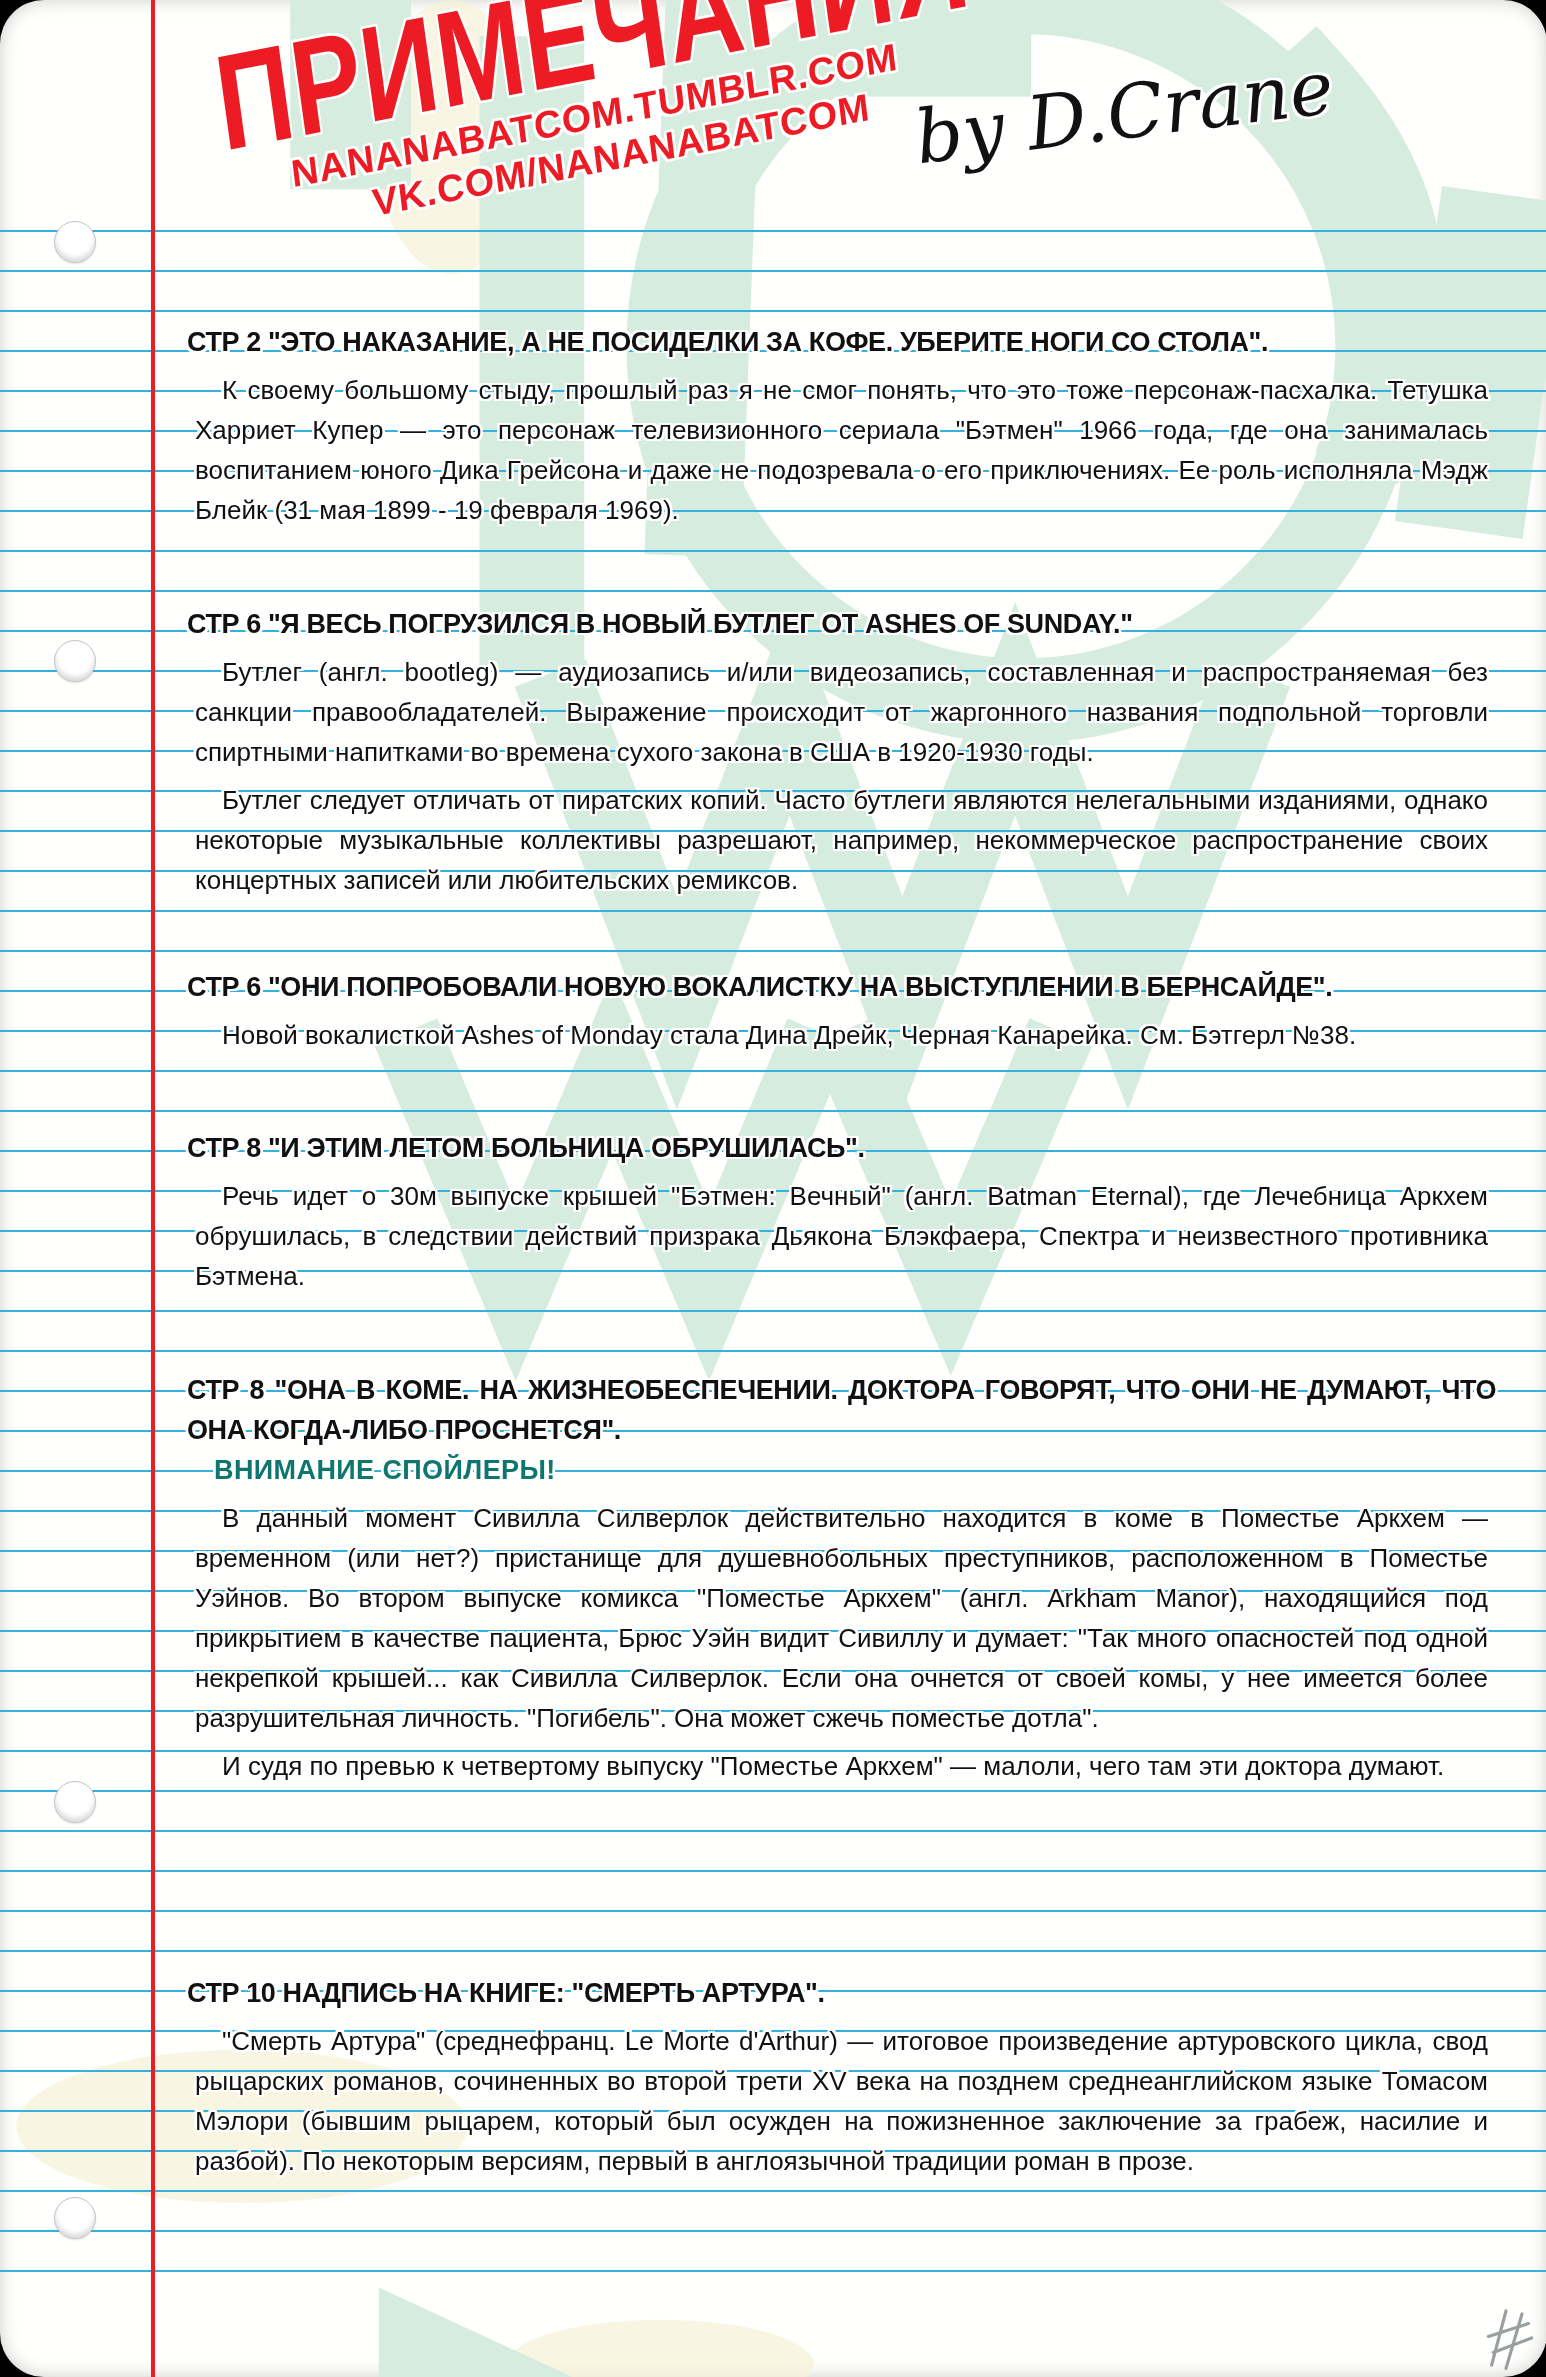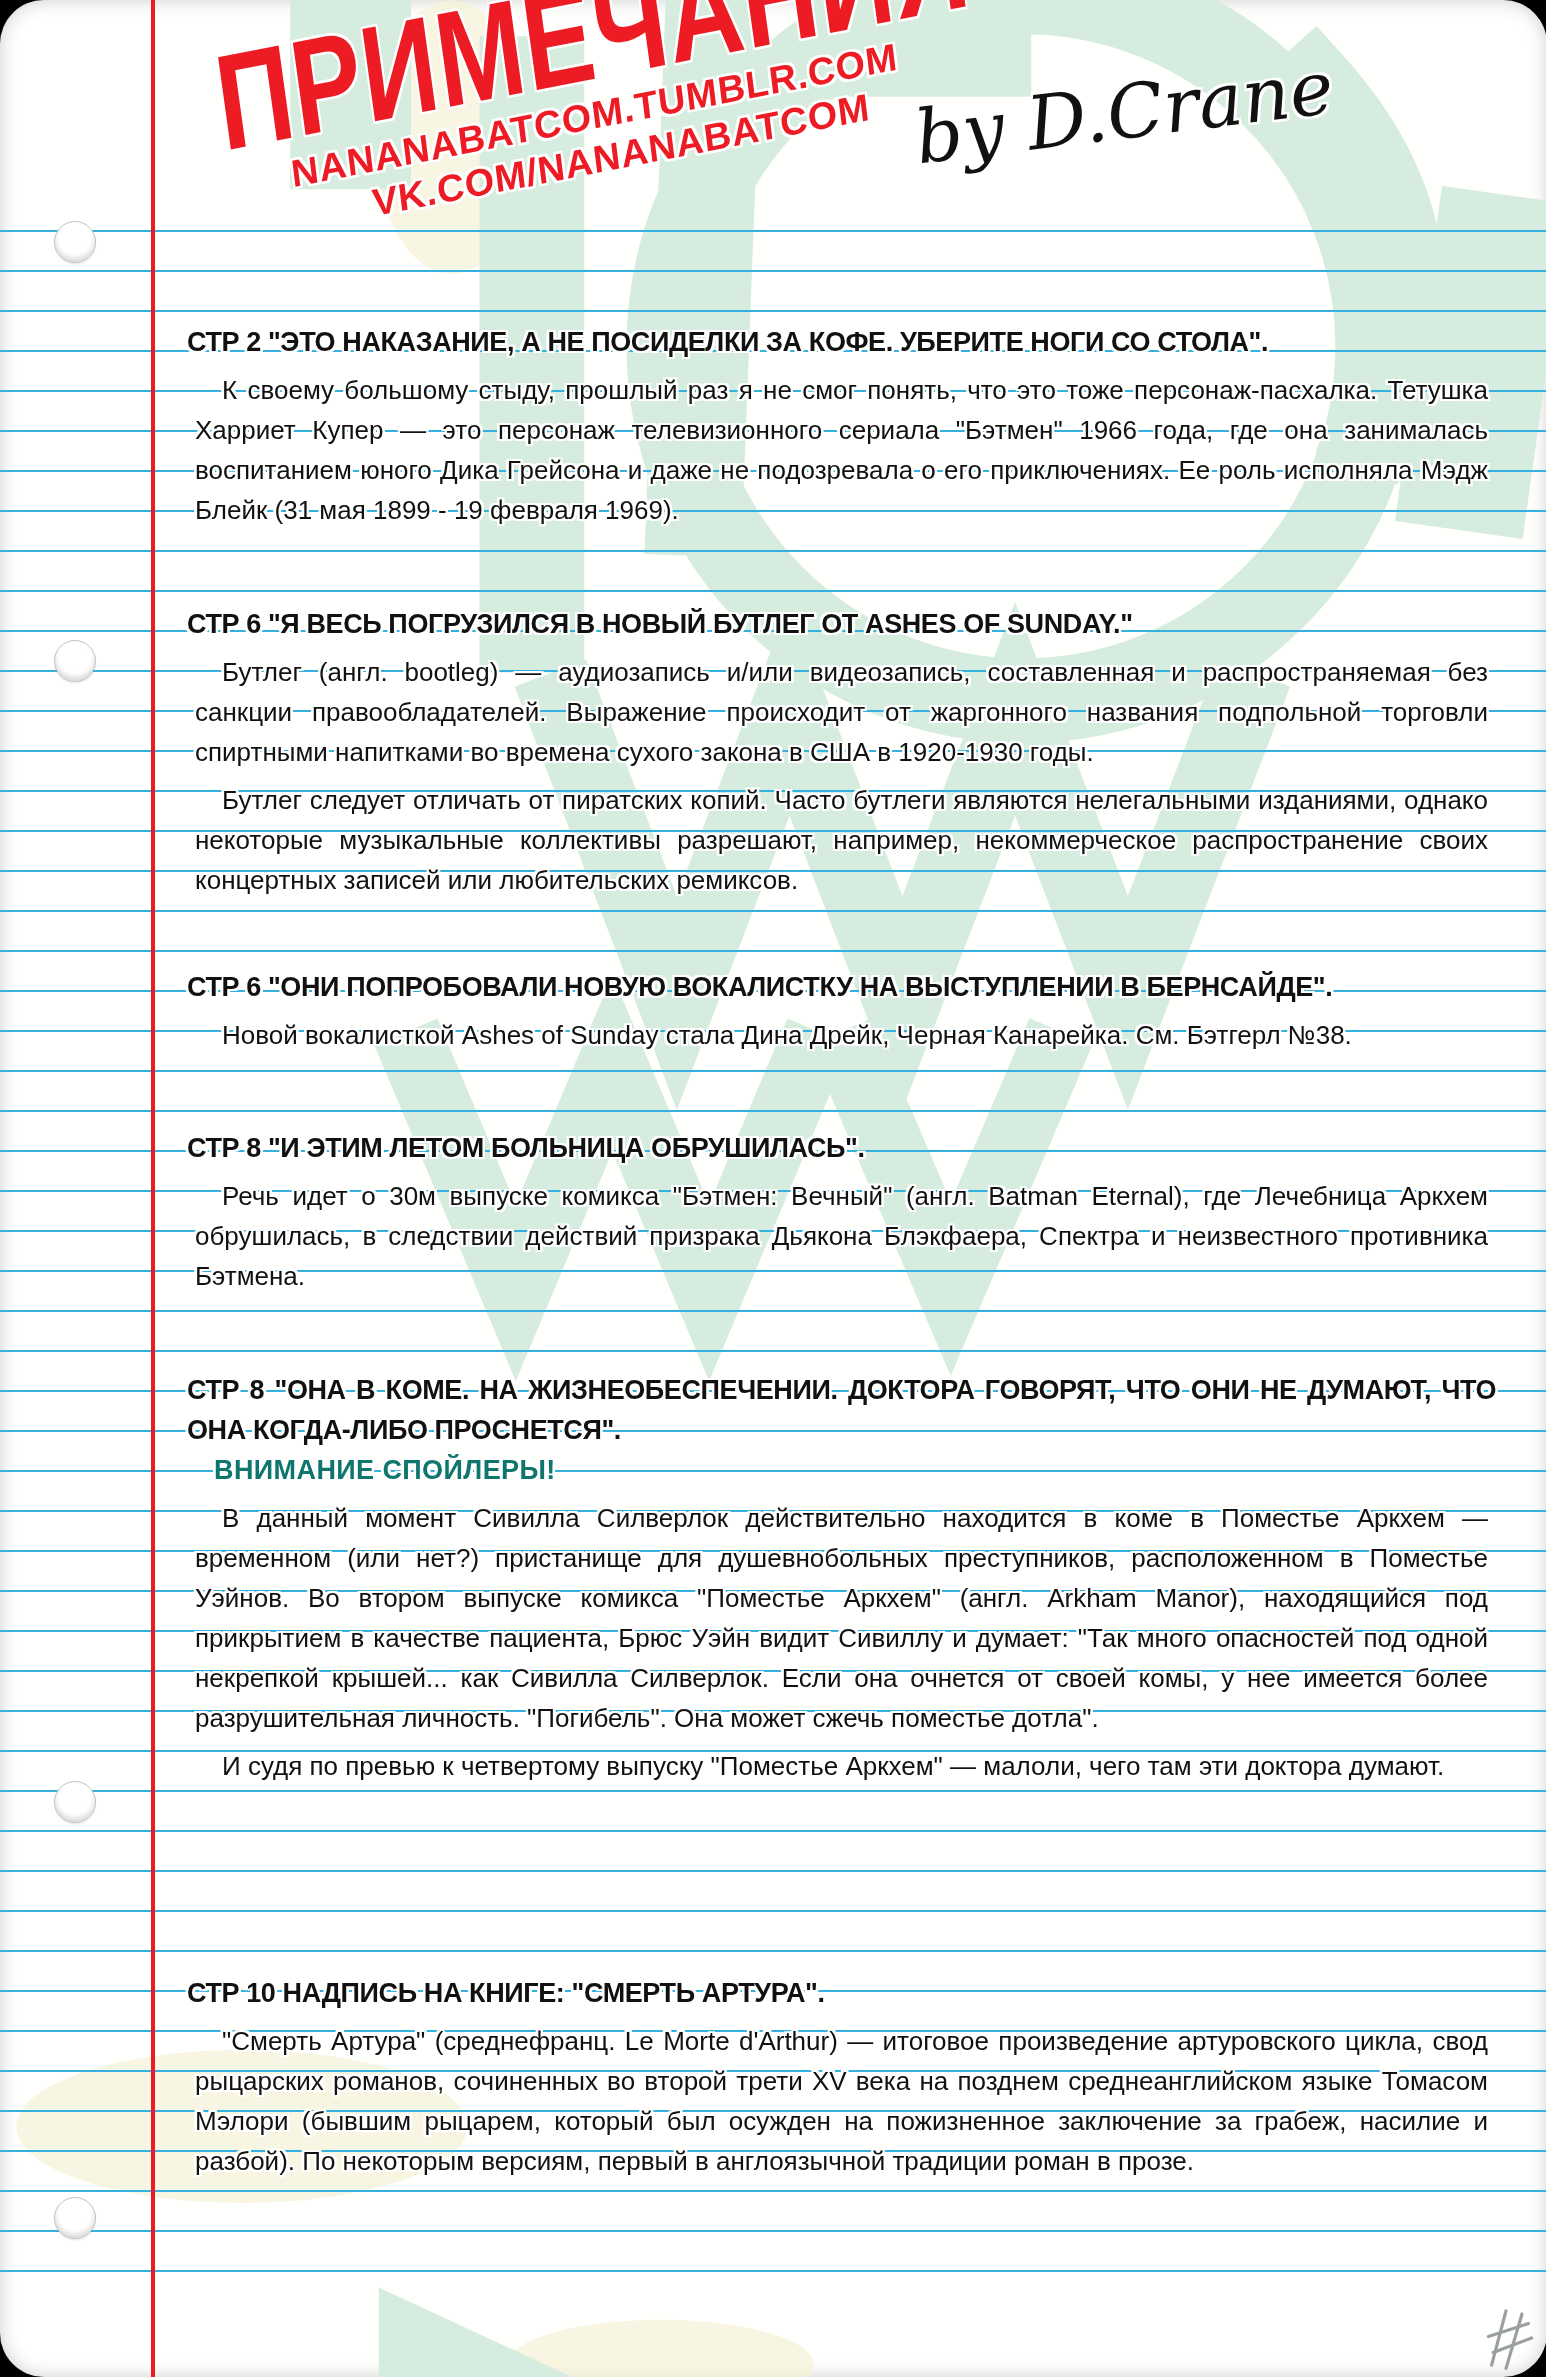--- a/index.html
+++ b/index.html
@@ -117,26 +117,26 @@
   </section>
 
   <section class="note" style="top:604px">
     <h2 class="note-title halo">СТР 6 "Я ВЕСЬ ПОГРУЗИЛСЯ В НОВЫЙ БУТЛЕГ ОТ ASHES OF SUNDAY."</h2>
     <p class="para halo">Бутлег (англ. bootleg) — аудиозапись и/или видеозапись, составленная и распространяемая без санкции правообладателей. Выражение происходит от жаргонного названия подпольной торговли спиртными напитками во времена сухого закона в США в 1920-1930 годы.</p>
     <p class="para halo">Бутлег следует отличать от пиратских копий. Часто бутлеги являются нелегальными изданиями, однако некоторые музыкальные коллективы разрешают, например, некоммерческое распространение своих концертных записей или любительских ремиксов.</p>
   </section>
 
   <section class="note" style="top:967px">
     <h2 class="note-title halo">СТР 6 "ОНИ ПОПРОБОВАЛИ НОВУЮ ВОКАЛИСТКУ НА ВЫСТУПЛЕНИИ В БЕРНСАЙДЕ".</h2>
-    <p class="para halo">Новой вокалисткой Ashes of Sunday стала Дина Дрейк, Черная Канарейка. См. Бэтгерл №38.</p>
+    <p class="para halo">Новой вокалисткой Ashes of Monday стала Дина Дрейк, Черная Канарейка. См. Бэтгерл №38.</p>
   </section>
 
   <section class="note" style="top:1128px">
     <h2 class="note-title halo">СТР 8 "И ЭТИМ ЛЕТОМ БОЛЬНИЦА ОБРУШИЛАСЬ".</h2>
-    <p class="para halo">Речь идет о 30м выпуске комикса "Бэтмен: Вечный" (англ. Batman Eternal), где Лечебница Аркхем обрушилась, в следствии действий призрака Дьякона Блэкфаера, Спектра и неизвестного противника Бэтмена.</p>
+    <p class="para halo">Речь идет о 30м выпуске крышей "Бэтмен: Вечный" (англ. Batman Eternal), где Лечебница Аркхем обрушилась, в следствии действий призрака Дьякона Блэкфаера, Спектра и неизвестного противника Бэтмена.</p>
   </section>
 
   <section class="note" style="top:1370px">
     <h2 class="note-title halo">СТР 8 "ОНА В КОМЕ. НА ЖИЗНЕОБЕСПЕЧЕНИИ. ДОКТОРА ГОВОРЯТ, ЧТО ОНИ НЕ ДУМАЮТ, ЧТО ОНА КОГДА-ЛИБО ПРОСНЕТСЯ".</h2>
     <p class="warning halo">ВНИМАНИЕ СПОЙЛЕРЫ!</p>
     <p class="para halo">В данный момент Сивилла Силверлок действительно находится в коме в Поместье Аркхем — временном (или нет?) пристанище для душевнобольных преступников, расположенном в Поместье Уэйнов. Во втором выпуске комикса "Поместье Аркхем" (англ. Arkham Manor), находящийся под прикрытием в качестве пациента, Брюс Уэйн видит Сивиллу и думает: "Так много опасностей под одной некрепкой крышей... как Сивилла Силверлок. Если она очнется от своей комы, у нее имеется более разрушительная личность. "Погибель". Она может сжечь поместье дотла".</p>
     <p class="para halo">И судя по превью к четвертому выпуску "Поместье Аркхем" — малоли, чего там эти доктора думают.</p>
   </section>
 
   <section class="note" style="top:1973px">

